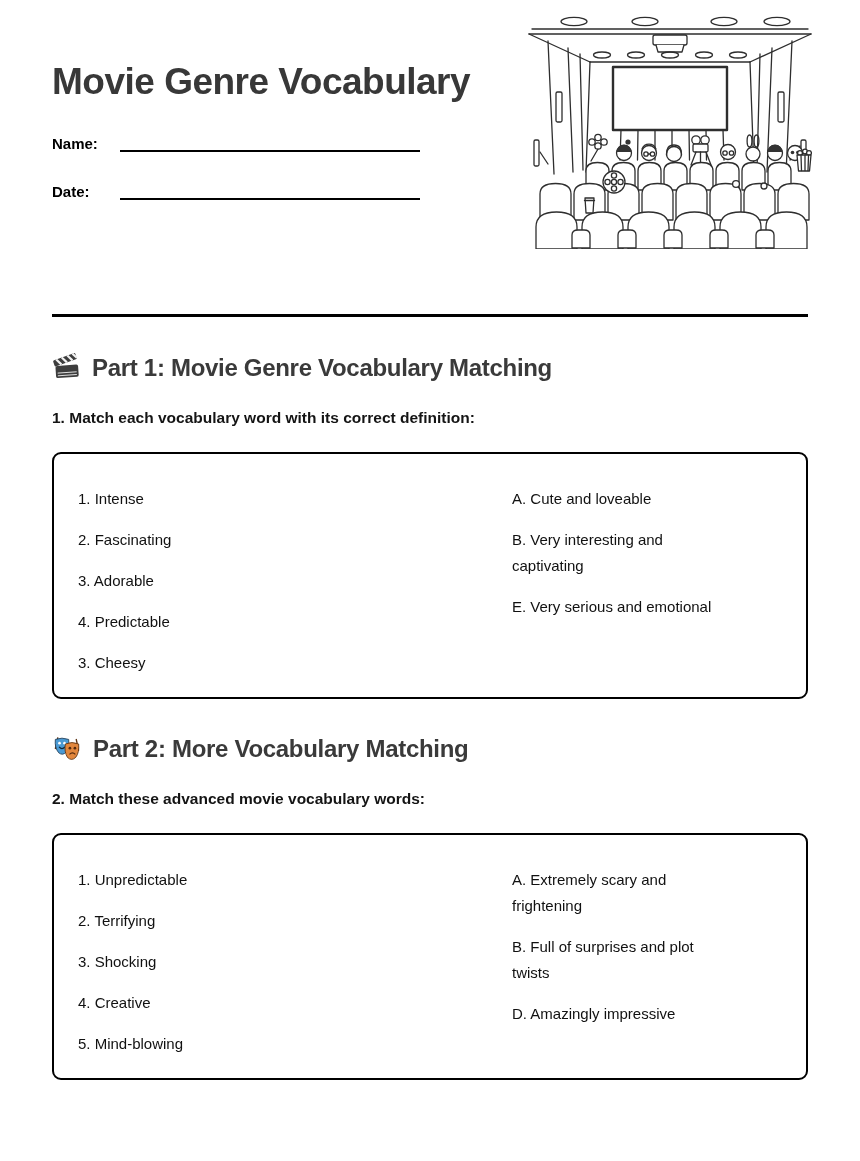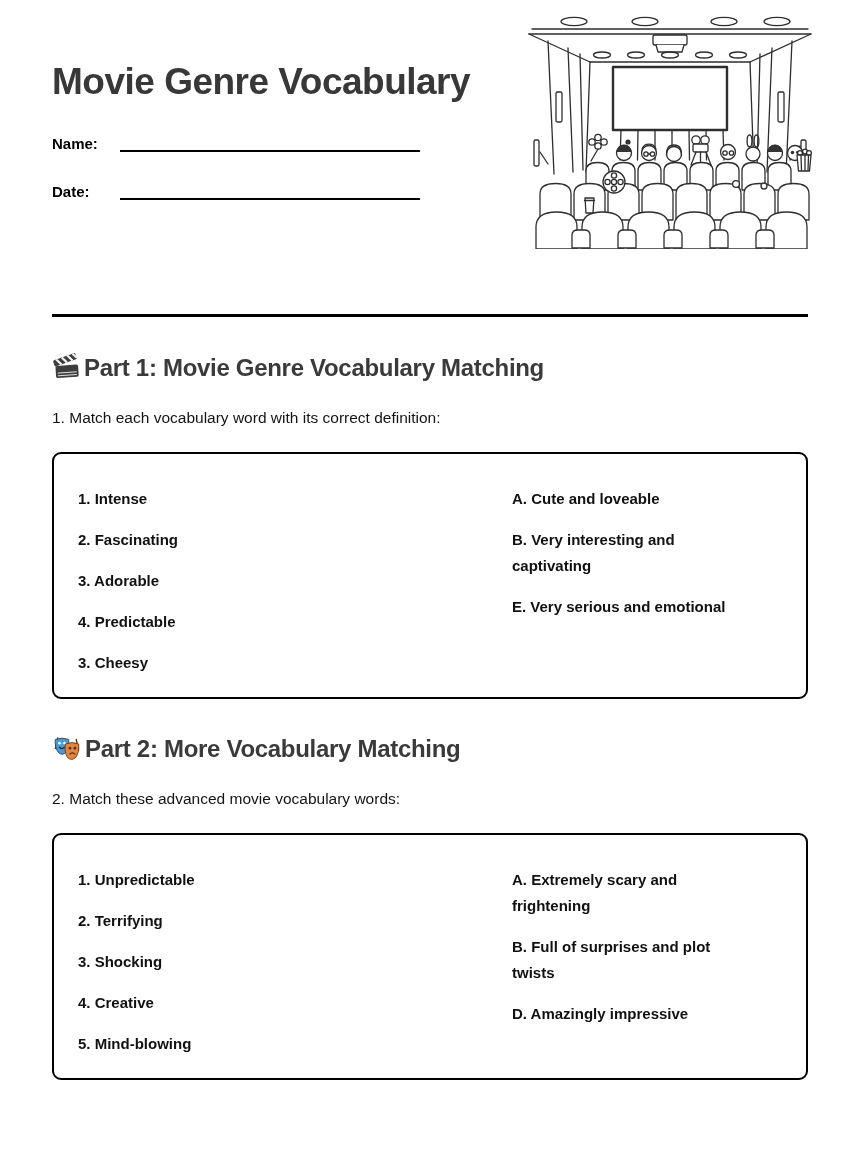--- a/index.html
+++ b/index.html
@@ -29,41 +29,41 @@
   .illustration {
     position: absolute; top: 6px; right: -4px;
     width: 284px; height: 235px;
   }
 
   
   .divider { border: none; border-top: 3px solid #000; margin-top: 114px; }
 
   
   .section-heading {
-    display: flex; align-items: center; gap: 3px;
+    display: flex; align-items: center; gap: 11px;
     margin-top: 36px;
     font-size: 24px; font-weight: 700; color: #3a3a3a;
     letter-spacing: -0.3px;
   }
   .section-heading .icon { flex: none; display: inline-flex; }
   .instruction {
     margin-top: 27px;
-    font-size: 15.5px; font-weight: 400; color: #141414;
+    font-size: 15.5px; font-weight: 700; color: #141414;
   }
   .match-box {
     margin-top: 25px;
     border: 2px solid #000; border-radius: 9px;
     padding: 32px 22px 6px 24px;
     display: flex;
     background: #fff;
   }
   .col-words { flex: 1; }
   .col-defs { width: 272px; }
   .match-item {
-    font-size: 15px; font-weight: 700; color: #111;
+    font-size: 15px; font-weight: 400; color: #111;
     line-height: 26px;
     margin-bottom: 15px;
     white-space: pre-line;
   }
 </style>
 </head>
 <body>
 
 <div class="page">
 

